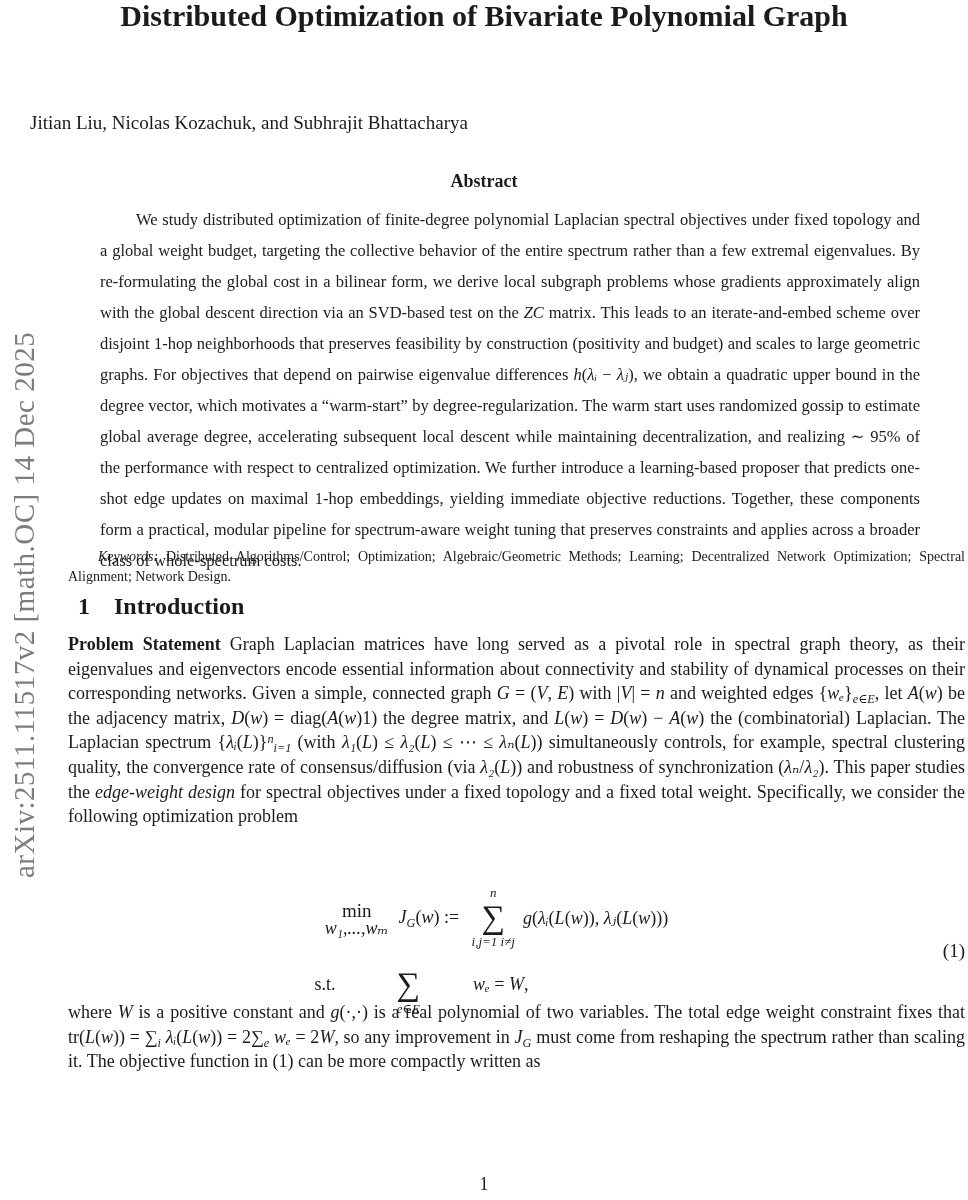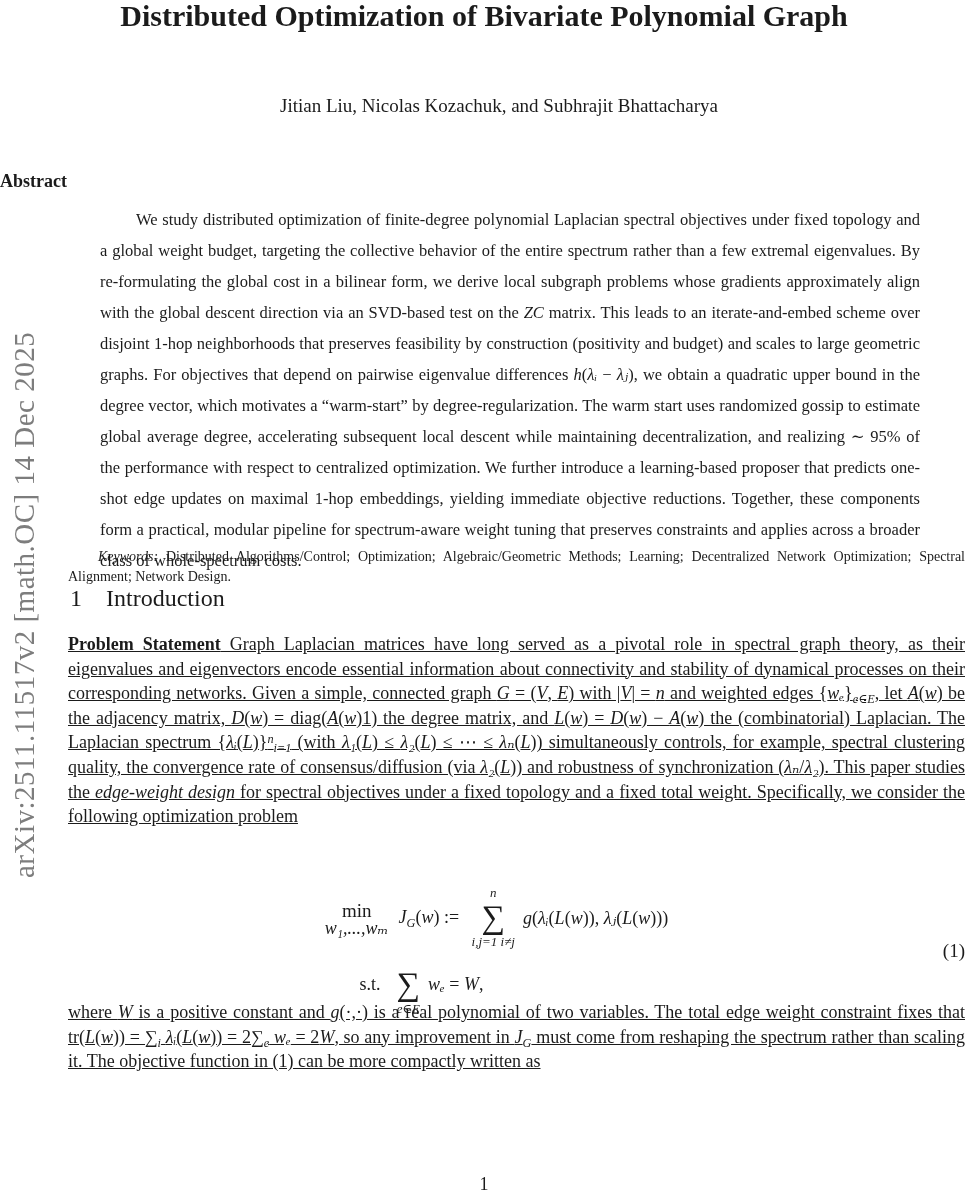--- a/index.html
+++ b/index.html
@@ -21,63 +21,62 @@
     letter-spacing:0.5px;
     color:#7d7d7d;
   }
   .title{
     position:absolute;top:-4px;left:0;right:0;
     margin:0;text-align:center;
     font-size:30px;font-weight:bold;line-height:40px;
   }
   .tline{display:block;}
   .authors{
-    position:absolute;top:95px;left:0;right:0;
-    text-align:center;font-size:19px;margin-left:30px;
+    position:absolute;top:112px;left:0;right:0;
+    text-align:left;font-size:19px;margin-left:30px;
   }
   .abs-head{
     position:absolute;top:171px;left:0;right:0;
-    text-align:left;font-size:18px;font-weight:bold;
+    text-align:center;font-size:18px;font-weight:bold;
   }
   .abs-body{
     position:absolute;top:204px;left:100px;width:820px;
     font-size:16.5px;line-height:31px;
     text-align:justify;text-indent:36px;
   }
   .keywords{
     position:absolute;top:547px;left:68px;width:897px;
     font-size:14px;line-height:20px;
     text-align:justify;text-indent:30px;
   }
   .sec{
-    position:absolute;top:581px;left:66px;margin:4px;
-    font-size:24px;font-weight:normal;
+    position:absolute;top:581px;left:66px;margin:12px;
+    font-size:24px;font-weight:bold;
   }
   .secgap{display:inline-block;width:24px;}
   .para{
     position:absolute;left:68px;width:897px;
     font-size:18px;line-height:24.6px;
     text-align:justify;
-    text-decoration:underline;
   }
   .intro{top:632px;}
   .p2{top:1000px;}
   i{font-style:italic;}
   sub,sup{font-size:68%;font-style:italic;line-height:0;}
   sub{vertical-align:-0.3em;}
   sup{vertical-align:0.45em;}
   .eqblock{position:absolute;left:68px;width:897px;}
   .eq1{top:888px;height:126px;}
   .eq2{top:1118px;height:34px;}
   .eqcol{
     position:absolute;left:0;right:40px;top:0;bottom:0;
     display:flex;flex-direction:column;align-items:center;justify-content:center;
   }
   .eqrow{display:flex;align-items:center;}
-  .row2{margin-top:4px;margin-left:-150px;}
+  .row2{margin-top:4px;margin-left:-150px;gap:45px;}
   .eqtext{font-size:18px;white-space:pre;}
   .st{margin-right:8px;}
   .minblock{display:inline-flex;flex-direction:column;align-items:center;margin-right:10px;}
   .minop{font-size:19px;line-height:21px;}
   .minsub{font-size:18px;font-style:italic;line-height:14px;white-space:nowrap;}
   .sumblock{display:inline-flex;flex-direction:column;align-items:center;margin:0 8px;}
   .sumtop{font-size:13px;font-style:italic;line-height:14px;min-height:14px;}
   .sumsym{font-size:33px;line-height:34px;}
   .sumbot{font-size:13px;font-style:italic;line-height:15px;white-space:nowrap;}
   .eqnum{

